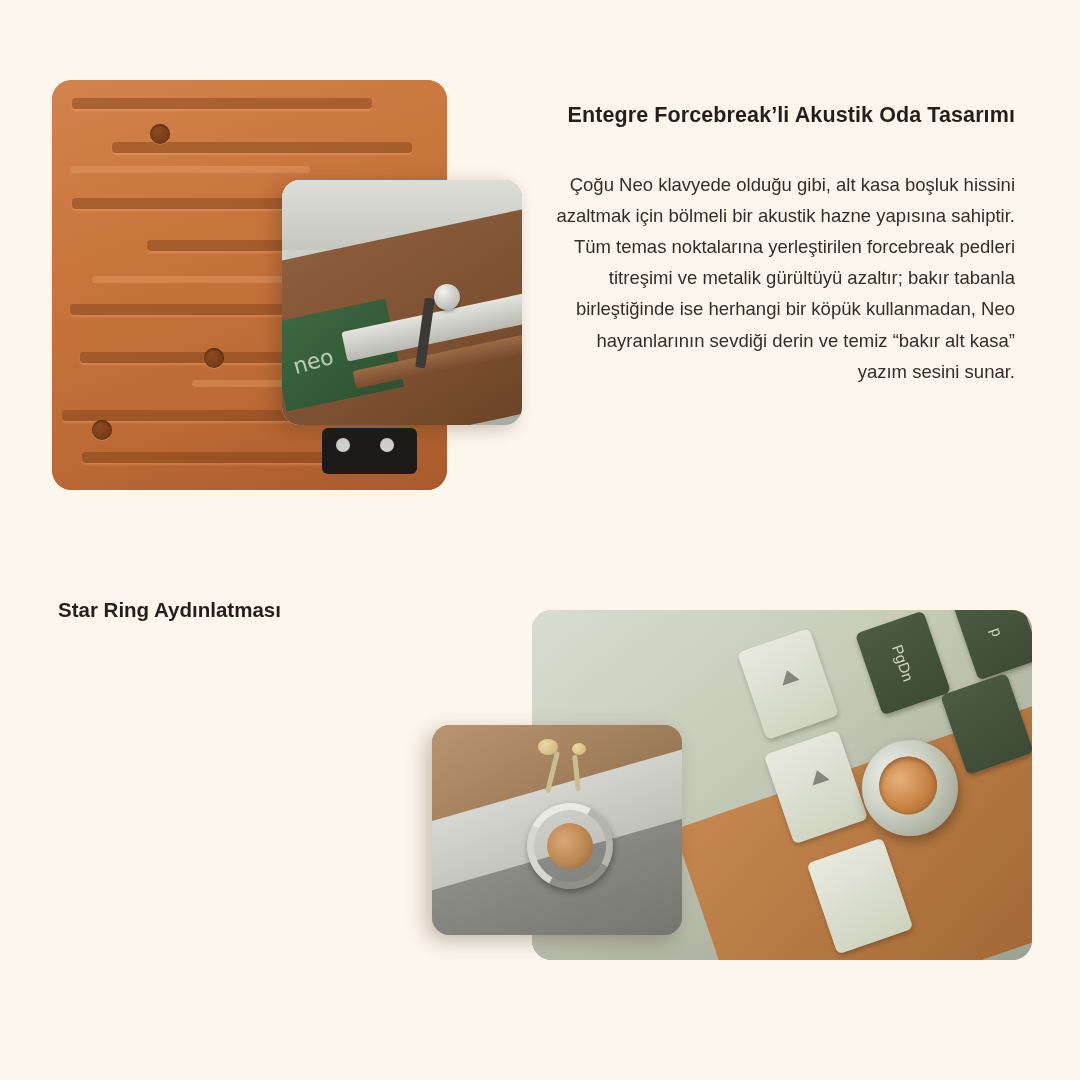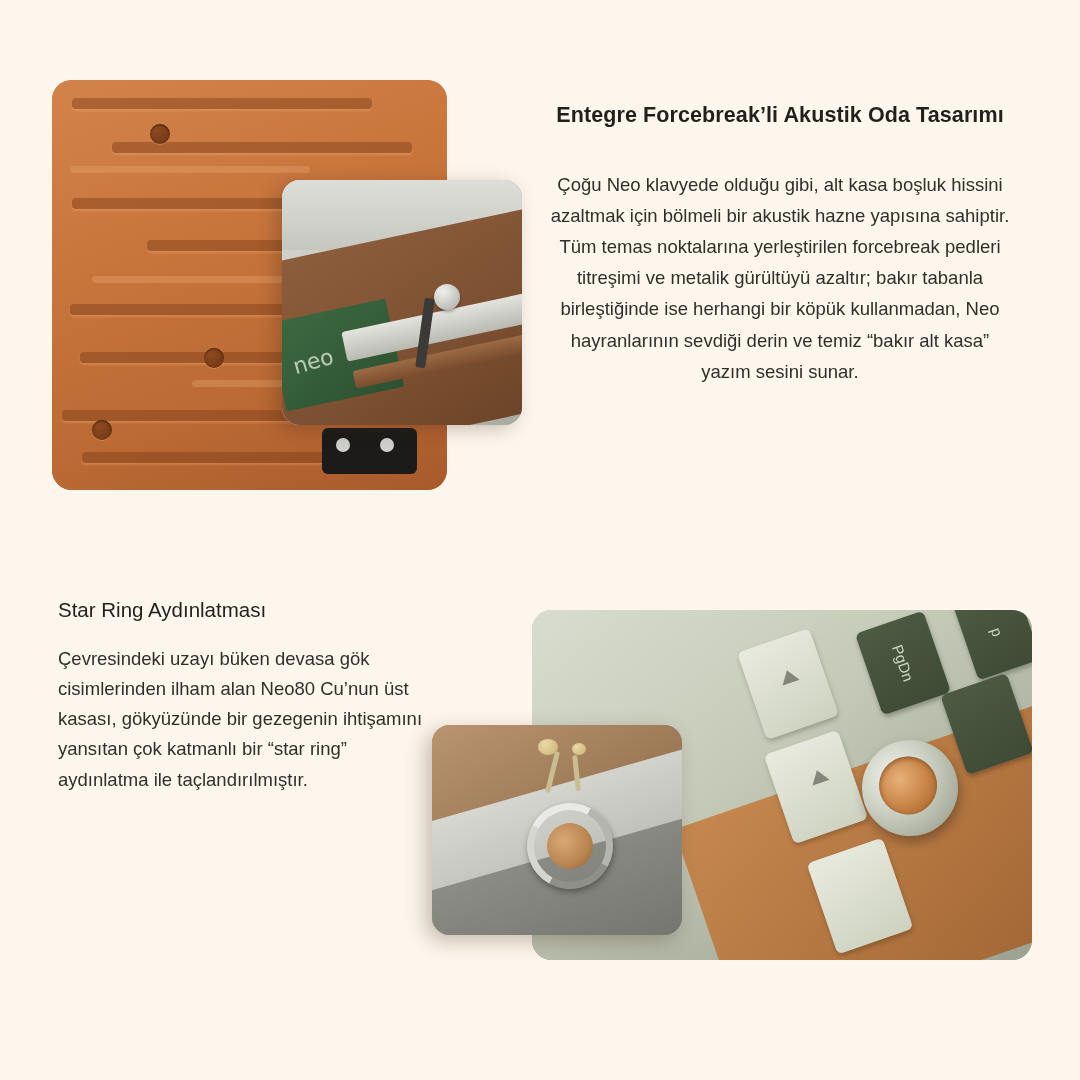--- a/index.html
+++ b/index.html
@@ -162,21 +162,21 @@
     left: 0; top: 0;
     width: 100%; height: 70px;
     background: linear-gradient(180deg, #ddded7, #c6c7bf);
   }
 
   .text-col-1 {
     position: absolute;
     left: 545px;
     top: 100px;
     width: 470px;
-    text-align: center;
+    text-align: right;
   }
   .heading-1 {
     font-size: 21.5px;
     font-weight: bold;
     line-height: 1.45;
     color: #241f1b;
     letter-spacing: .1px;
   }
   .body-1 {
     margin-top: 38px;
@@ -196,21 +196,21 @@
 
   .text-col-2 {
     position: absolute;
     left: 58px;
     top: 28px;
     width: 380px;
     text-align: left;
   }
   .heading-2 {
     font-size: 20.5px;
-    font-weight: normal;
+    font-weight: bold;
     color: #241f1b;
     margin-bottom: 22px;
   }
   .body-2 {
     font-size: 18.5px;
     line-height: 1.63;
     color: #332e29;
   }
   .body-2 + .body-2 { margin-top: 26px; }
 
@@ -410,21 +410,20 @@
       <h2 class="heading-1">Entegre Forcebreak’li Akustik Oda Tasarımı</h2>
       <p class="body-1">Çoğu Neo klavyede olduğu gibi, alt kasa boşluk hissini azaltmak için bölmeli bir akustik hazne yapısına sahiptir. Tüm temas noktalarına yerleştirilen forcebreak pedleri titreşimi ve metalik gürültüyü azaltır; bakır tabanla birleştiğinde ise herhangi bir köpük kullanmadan, Neo hayranlarının sevdiği derin ve temiz “bakır alt kasa” yazım sesini sunar.</p>
     </div>
 
   </div>
 
   <div class="section-two">
 
     <div class="text-col-2">
       <h2 class="heading-2">Star Ring Aydınlatması</h2>
-      <p class="body-2">Çevresindeki uzayı büken devasa gök cisimlerinden ilham alan Neo80 Cu’nun üst kasası, gökyüzünde bir gezegenin ihtişamını yansıtan çok katmanlı bir “star ring” aydınlatma ile taçlandırılmıştır.</p>
     </div>
 
     <div class="photo-stack-2">
 
       <div class="photo-base-2">
         <div class="kb-bg"></div>
         <div class="kb-wood"></div>
         <div class="kb-deck"></div>
 
         <div class="kb-key" style="left:335px; top:10px; width:72px; height:86px; transform:rotate(-19deg);">

